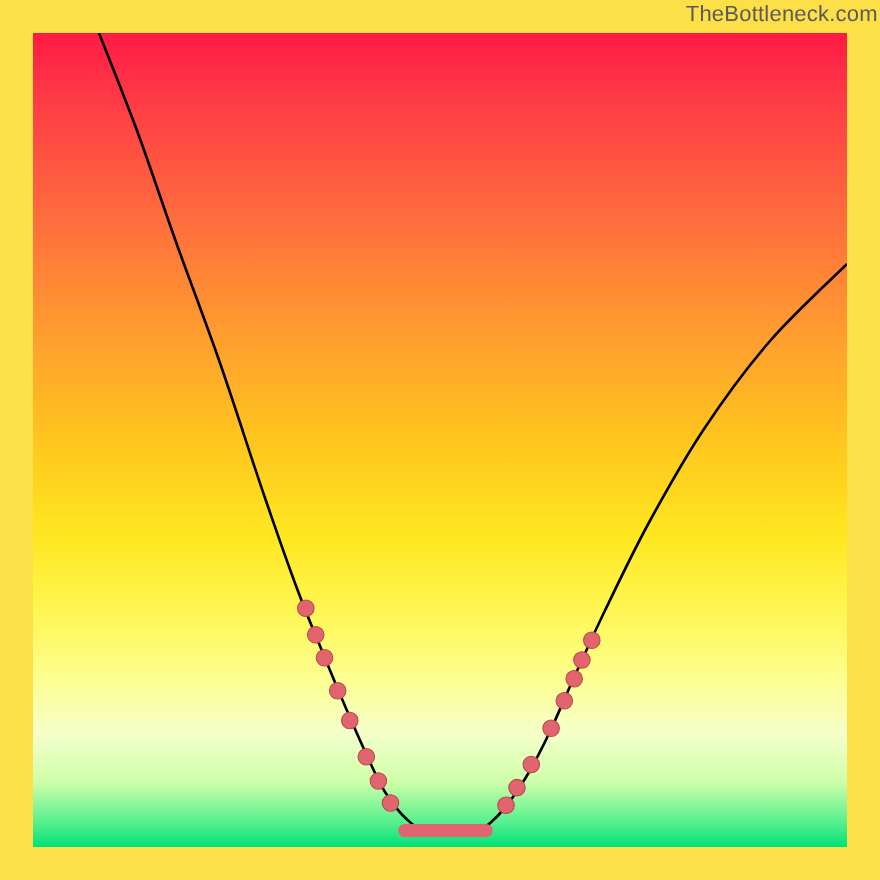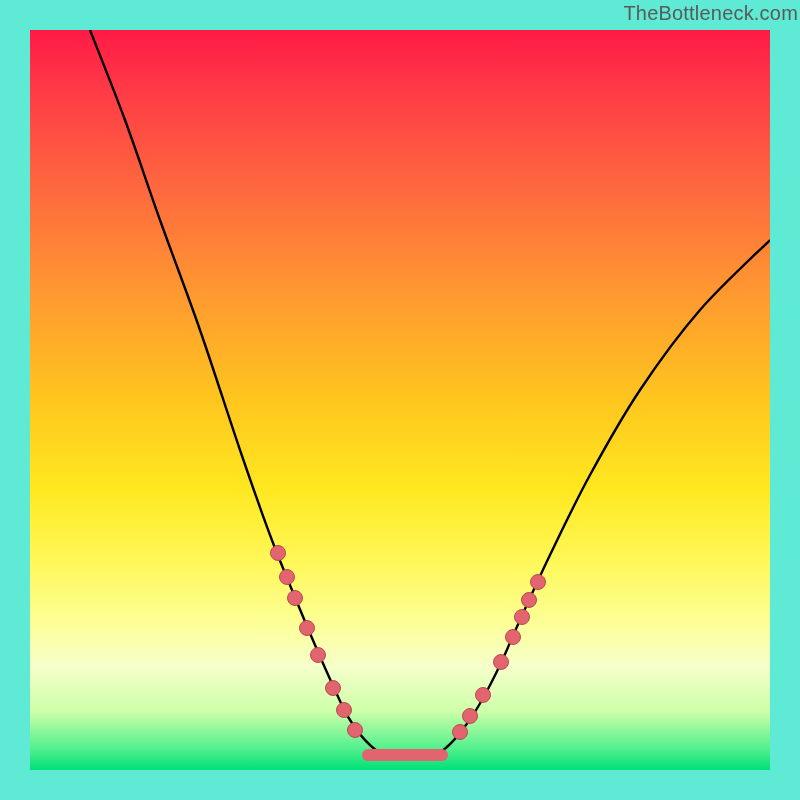--- a/index.html
+++ b/index.html
@@ -8,21 +8,21 @@
     width: 800px;
     height: 800px;
     background: #000;
     font-family: Arial, Helvetica, sans-serif;
     overflow: hidden;
   }
   .frame {
     position: absolute;
     left: 0; top: 0;
     width: 800px; height: 800px;
-    background: #5eead4;
+    background: #fde047;
   }
   .plot-wrap {
     position: absolute;
     left: 30px;
     top: 30px;
     width: 740px;
     height: 740px;
   }
   .gradient-bg {
     position: absolute;

